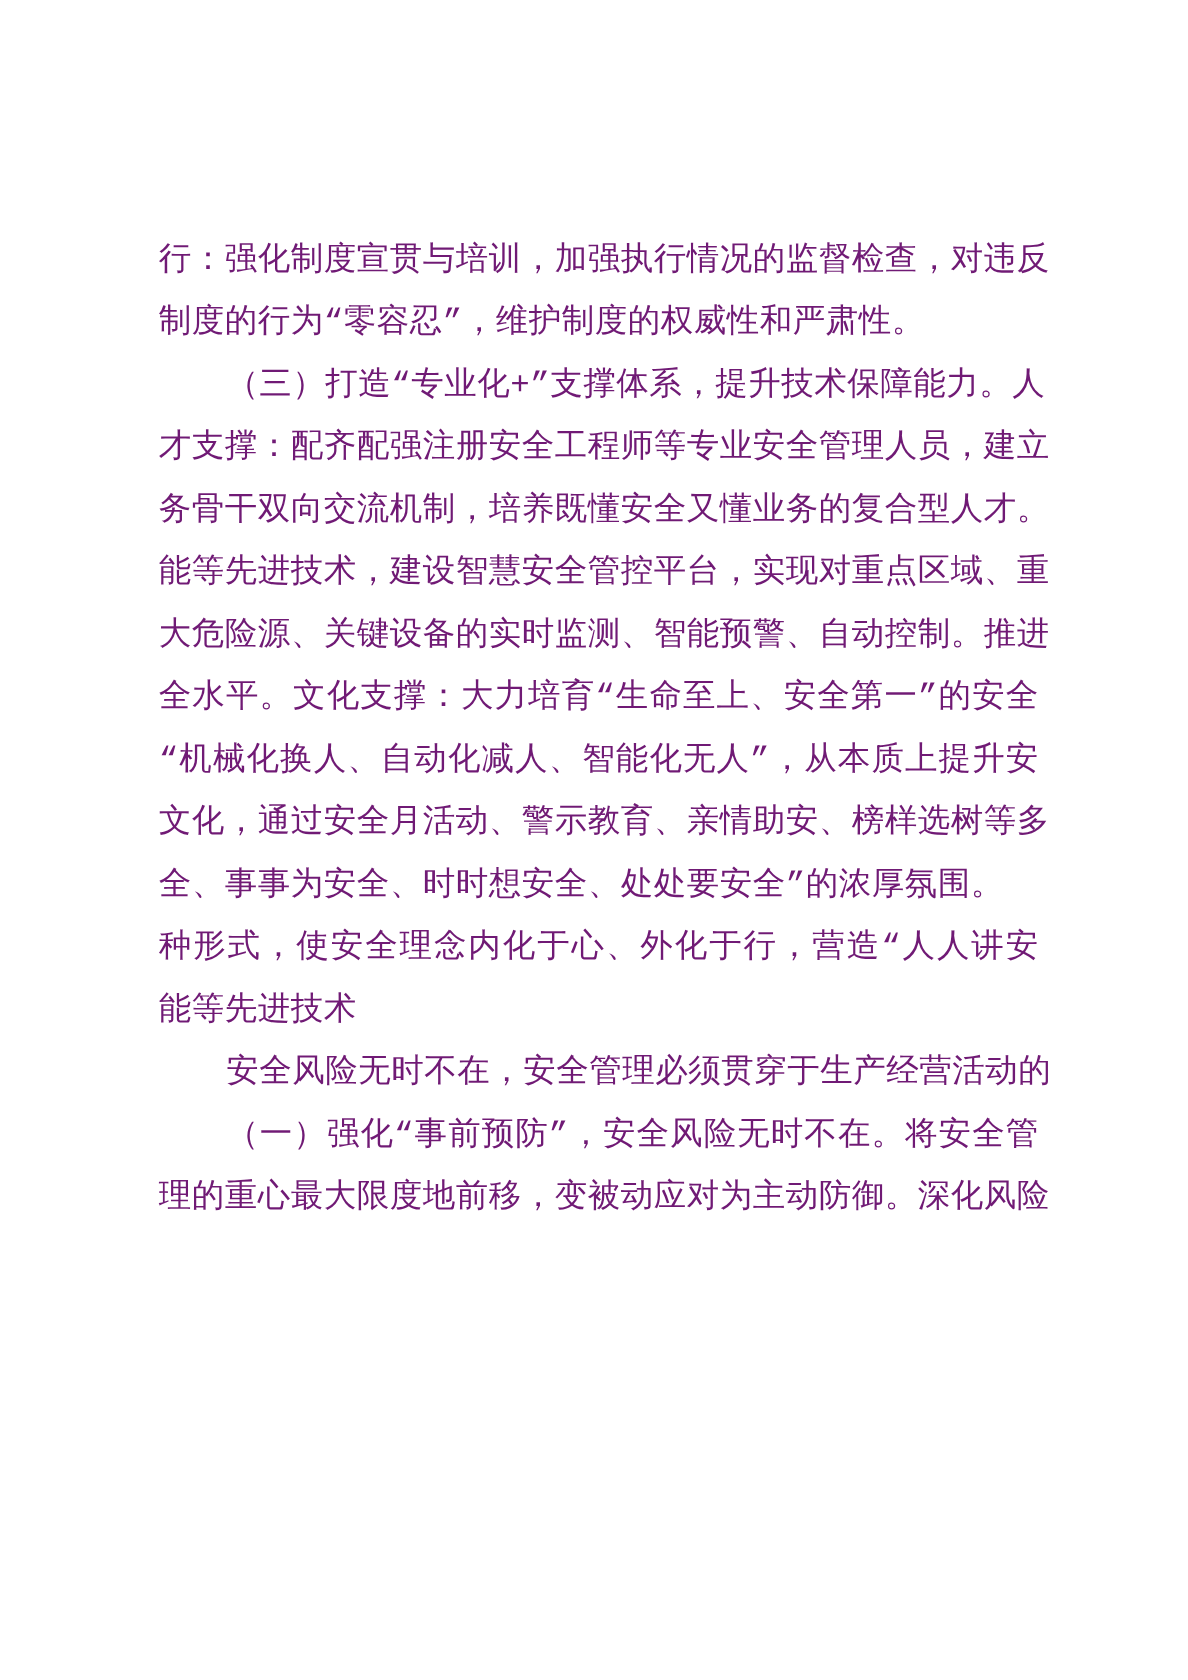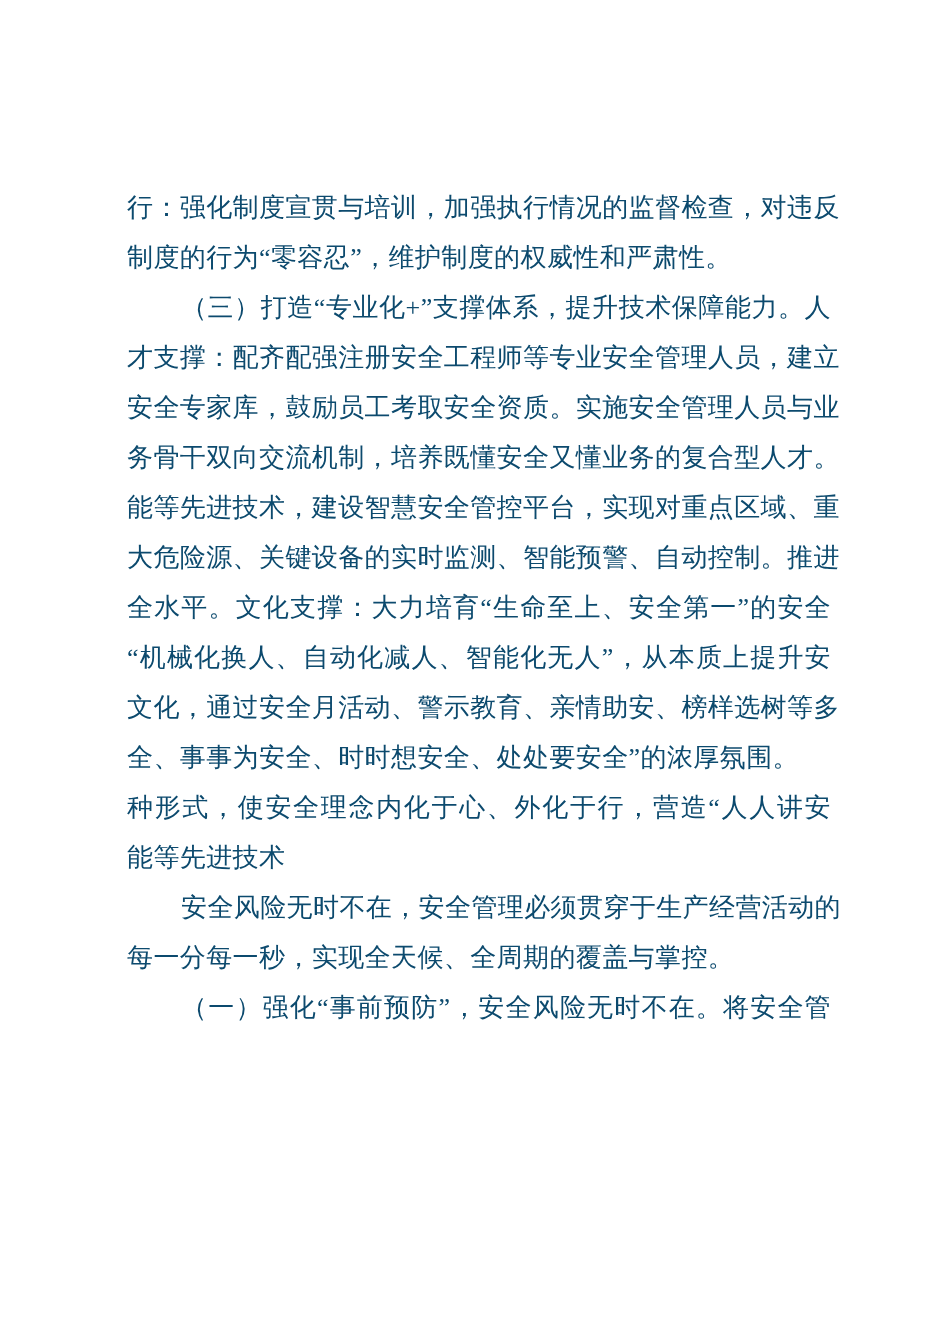--- a/index.html
+++ b/index.html
@@ -11,22 +11,22 @@
       width: 950px;
       height: 1344px;
       position: relative;
       overflow: hidden;
     }
     .page {
       position: absolute;
       left: 127px;
       top: 183px;
       width: 704px;
-      color: #0c4a6e;
-      font-family: Liberation Serif, serif;
+      color: #701a75;
+      font-family: Liberation Mono, monospace;
       font-size: 26px;
       line-height: 50px;
       letter-spacing: 0.4px;
     }
     .para {
       margin: 0;
       padding: 0;
       text-align: justify;
       text-align-last: left;
     }
@@ -50,37 +50,36 @@
 <div class="page">
 
   <p class="para">
     <span class="line">行：强化制度宣贯与培训，加强执行情况的监督检查，对违反</span>
     <span class="line last">制度的行为“零容忍”，维护制度的权威性和严肃性。</span>
   </p>
 
   <p class="para">
     <span class="line indent-first">（三）打造“专业化+”支撑体系，提升技术保障能力。人</span>
     <span class="line">才支撑：配齐配强注册安全工程师等专业安全管理人员，建立</span>
-    <span class="line">安全专家库，鼓励员工考取安全资质。实施安全管理人员与业</span>
     <span class="line">务骨干双向交流机制，培养既懂安全又懂业务的复合型人才。</span>
     <span class="line">能等先进技术，建设智慧安全管控平台，实现对重点区域、重</span>
     <span class="line">大危险源、关键设备的实时监测、智能预警、自动控制。推进</span>
     <span class="line">全水平。文化支撑：大力培育“生命至上、安全第一”的安全</span>
     <span class="line">“机械化换人、自动化减人、智能化无人”，从本质上提升安</span>
     <span class="line">文化，通过安全月活动、警示教育、亲情助安、榜样选树等多</span>
     <span class="line last">全、事事为安全、时时想安全、处处要安全”的浓厚氛围。</span>
     <span class="line">种形式，使安全理念内化于心、外化于行，营造“人人讲安</span>
   </p>
 
   <p class="para">
     <span class="line last">能等先进技术</span>
   </p>
 
   <p class="para">
     <span class="line indent-first">安全风险无时不在，安全管理必须贯穿于生产经营活动的</span>
-    <span class="line last">每一分每一秒，实现全天候、全周期的覆盖与掌控。</span>
   </p>
 
   <p class="para">
     <span class="line indent-first">（一）强化“事前预防”，安全风险无时不在。将安全管</span>
+    <span class="line">理的重心最大限度地前移，变被动应对为主动防御。深化风险</span>
   </p>
 
 </div>
 
 </body></html>

